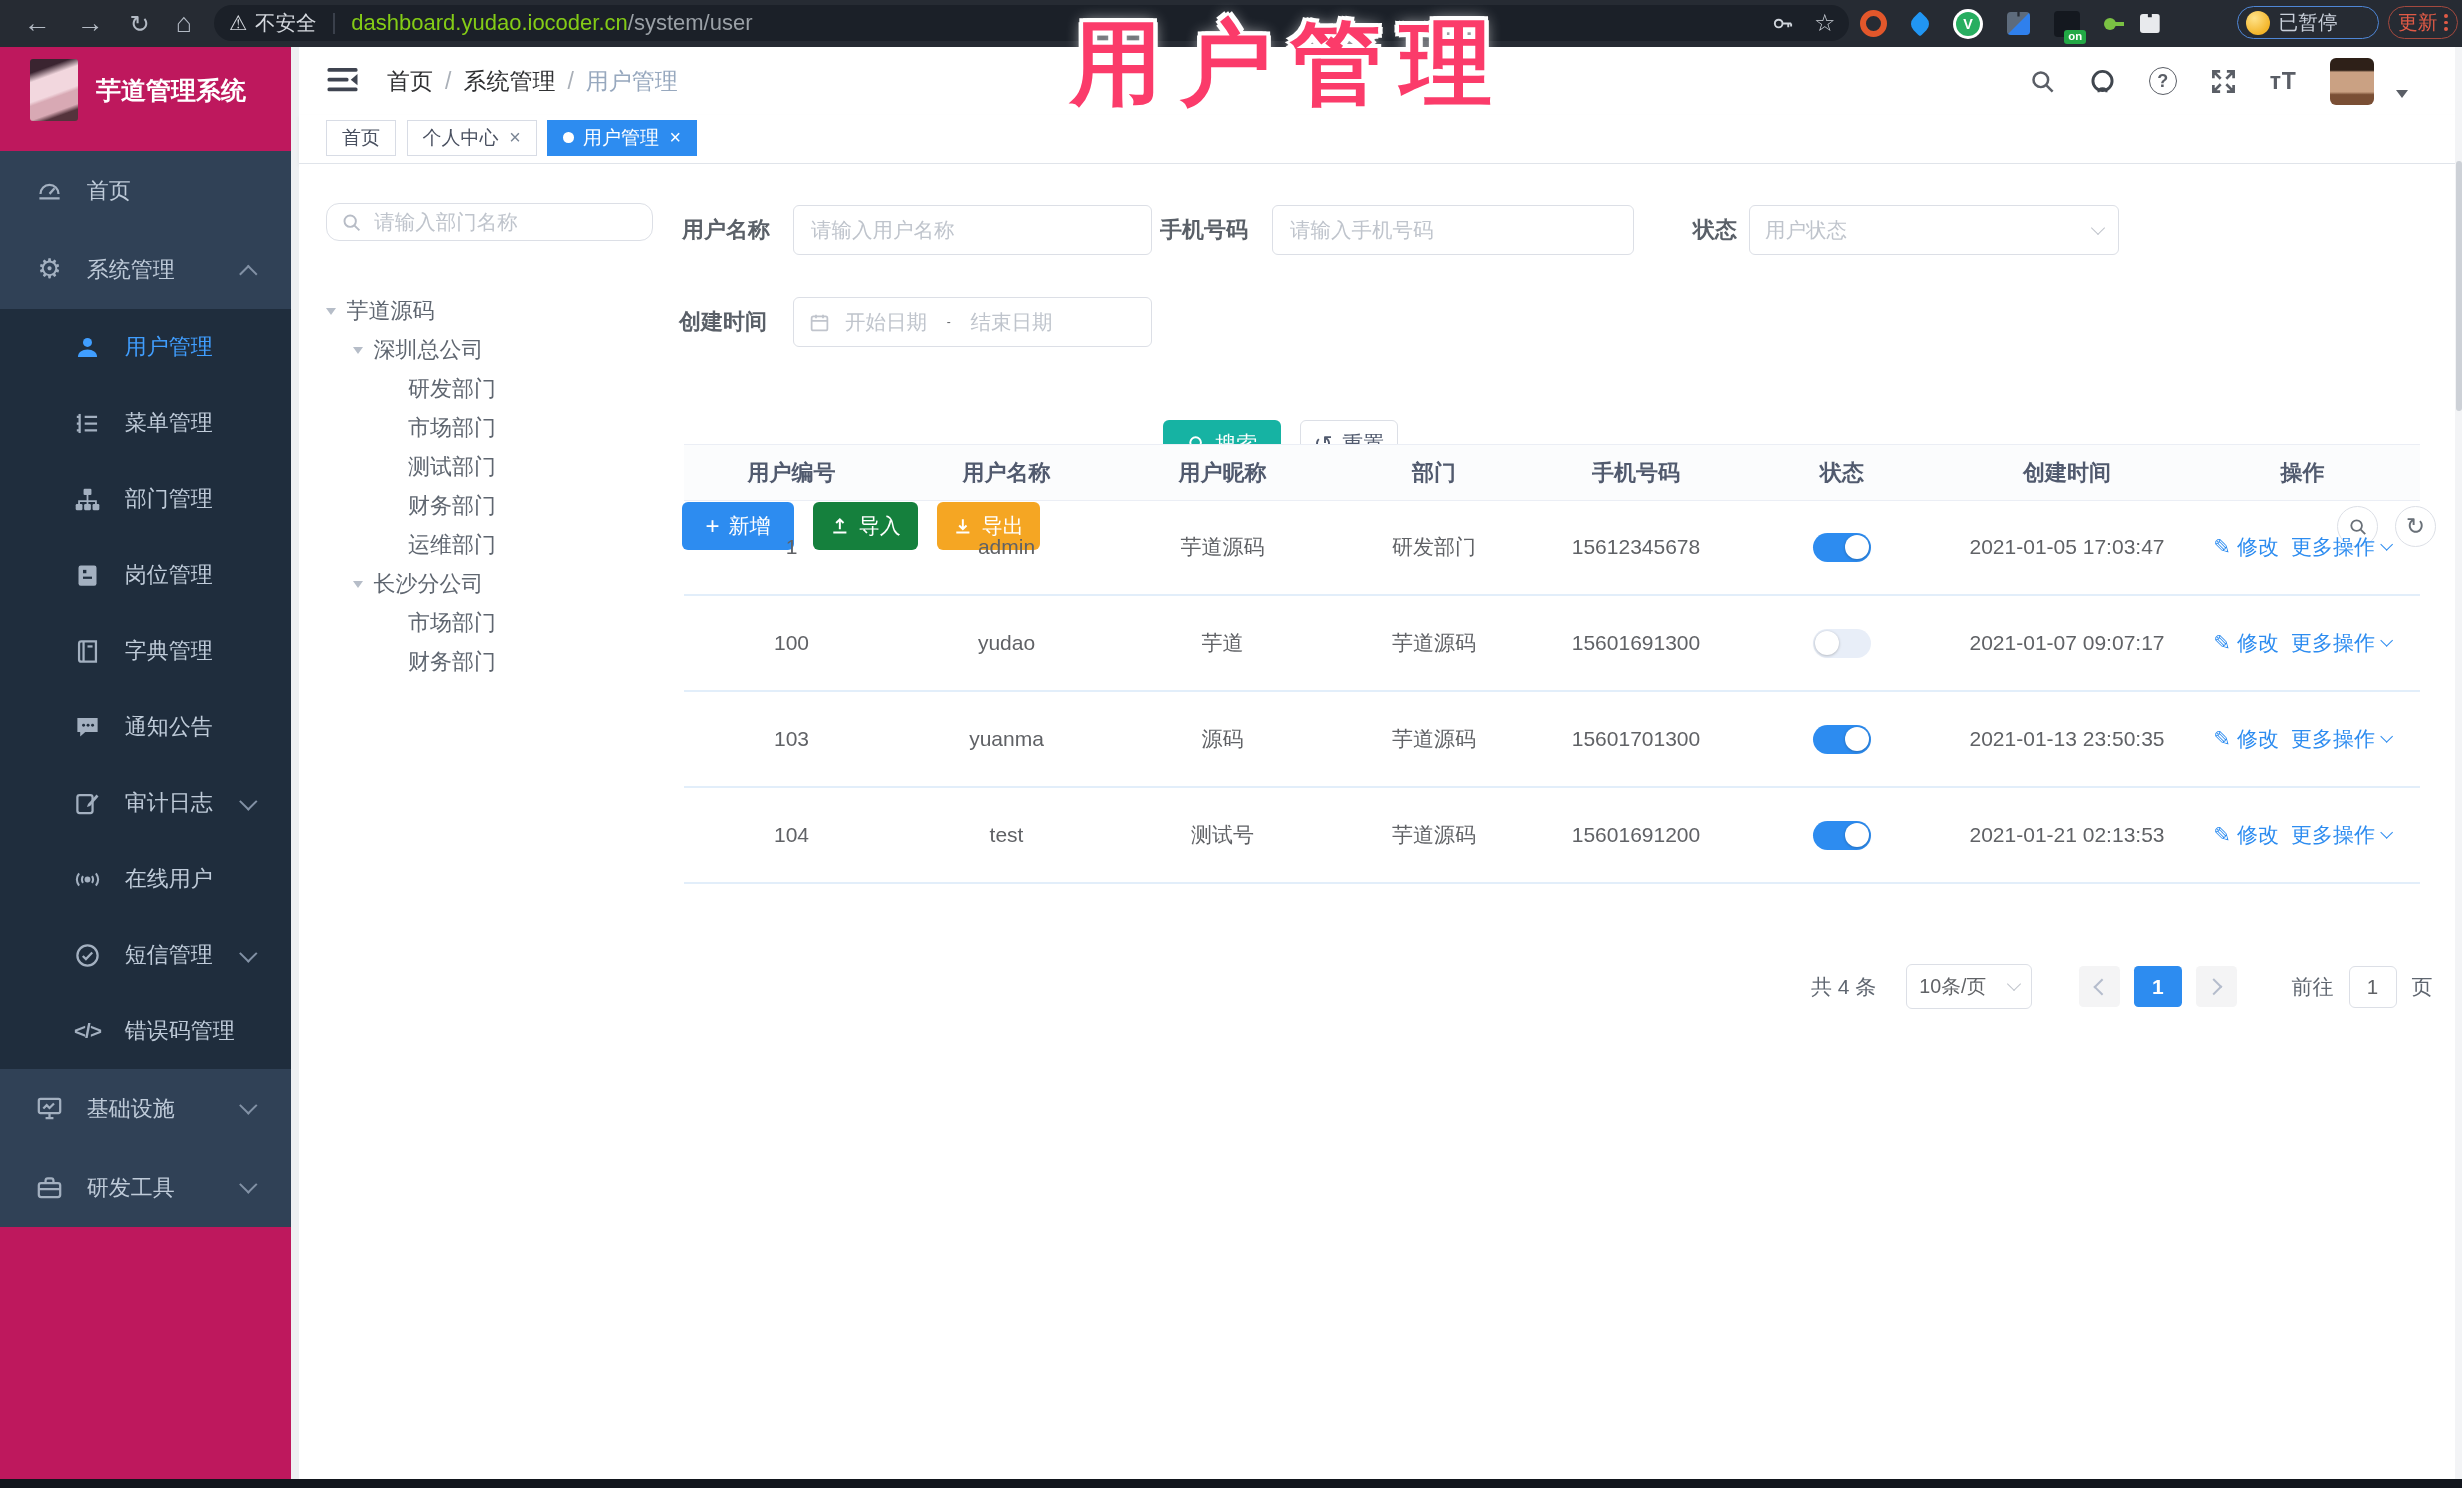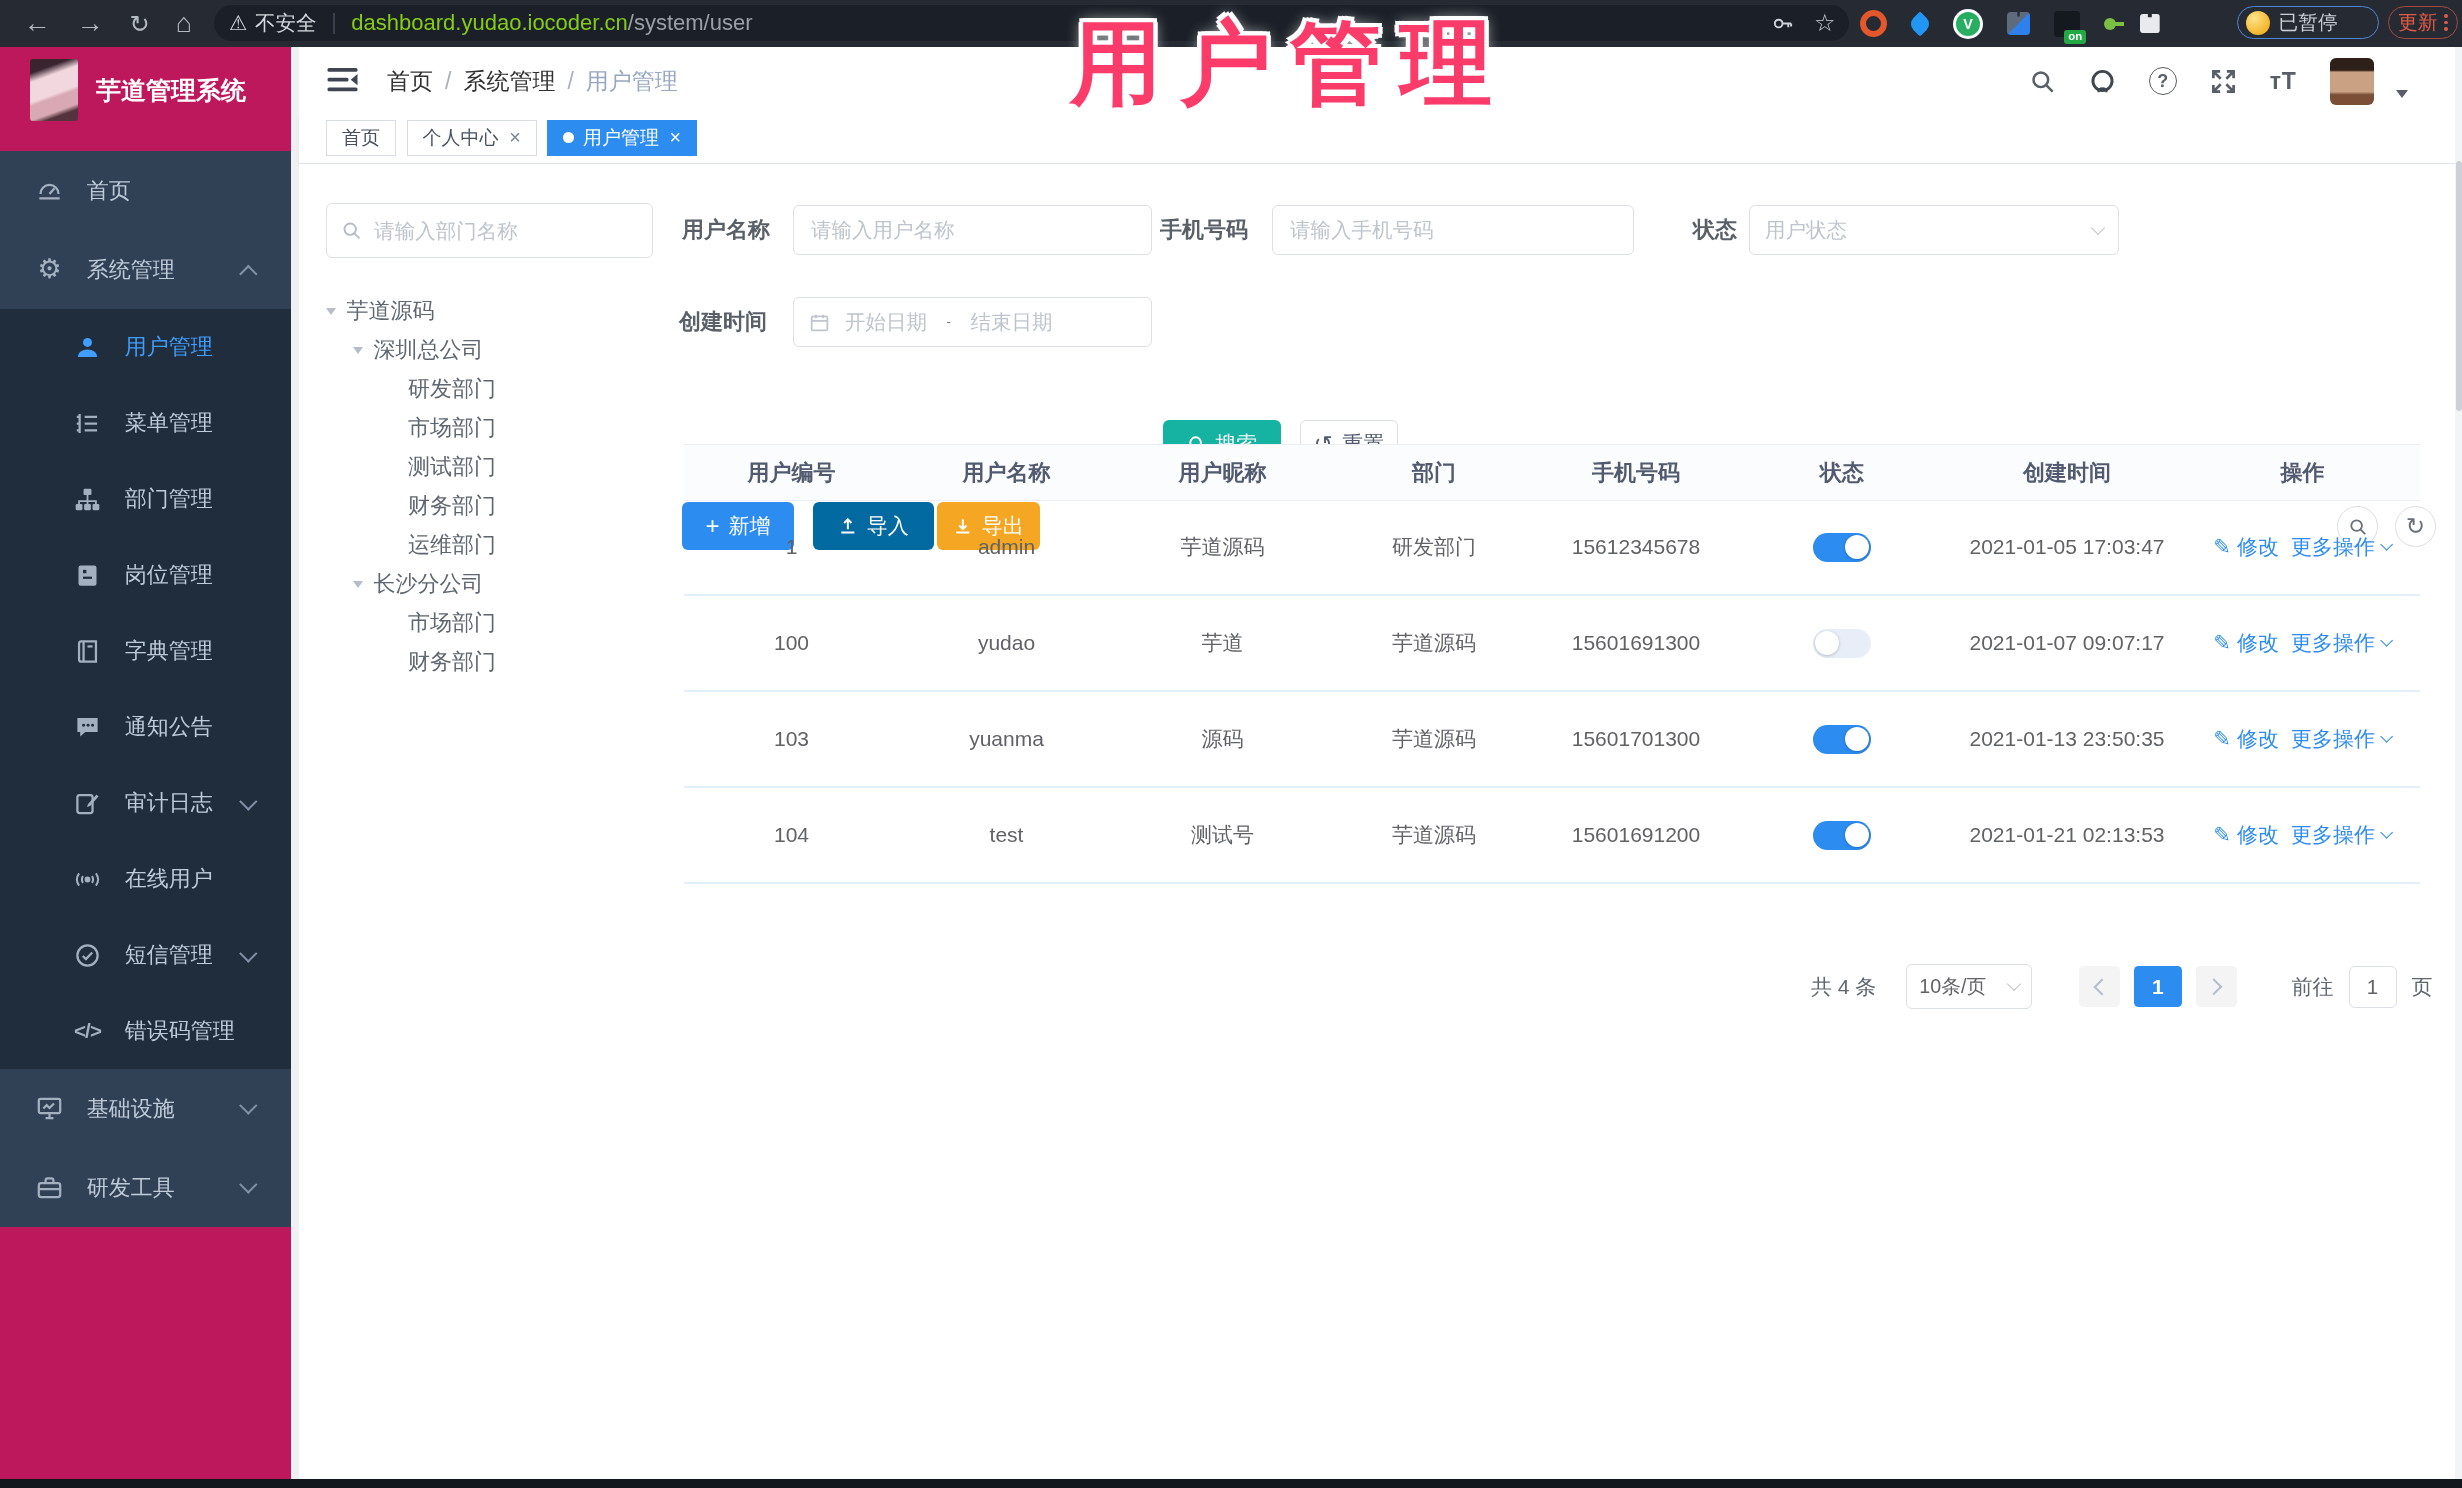--- a/index.html
+++ b/index.html
@@ -91,21 +91,21 @@
        padding:0 15px;cursor:pointer;box-sizing:border-box}
   .tag .dot{width:10.6px;height:10.6px;border-radius:50%;background:#fff;margin-right:9px}
   .tag .x{margin-left:10.6px;font-size:19.7px;color:#7a8594}
   .tag.active{background:#2d8cf0;border-color:#2d8cf0;color:#fff}
   .tag.active .x{color:#fff}
 
   
   #content{position:absolute;left:299px;top:164px;width:2156px;height:1315px;background:#fff}
 
   
-  #dept-search{position:absolute;left:27px;top:39px;width:327px;height:55px;border:1.5px solid #dcdfe6;border-radius:6px;
+  #dept-search{position:absolute;left:27px;top:39px;width:327px;height:38px;border:1.5px solid #dcdfe6;border-radius:13px;
       display:flex;align-items:center;padding:0 13.6px;box-sizing:border-box;gap:10.6px;color:#b7bcc6}
   #dept-search input{border:none;outline:none;font-size:20.5px;color:#606266;width:258px;font-family:inherit}
   #dept-search input::placeholder{color:#bfc4cc}
   #dept-tree{position:absolute;left:27px;top:127px;width:333px}
   .tree-row{height:39px;display:flex;align-items:center;font-size:22px;color:#5f6670;cursor:pointer}
   .tree-row .tcaret{width:0;height:0;border-top:7.6px solid #b6bdc8;border-left:5.3px solid transparent;
       border-right:5.3px solid transparent;margin-right:10.6px;margin-top:1.5px}
 
   
   .flabel{position:absolute;font-size:22px;font-weight:bold;color:#5a6068;line-height:50px;height:50px}
@@ -119,21 +119,21 @@
   #date-range .dash{color:#606266;margin:0 19.7px}
   #date-range .cal{color:#c0c4cc;margin-right:15px}
   .btn{position:absolute;height:48px;border-radius:6px;display:flex;align-items:center;justify-content:center;
        font-size:21px;cursor:pointer;box-sizing:border-box;gap:9px}
   #search-btn{left:864px;top:256px;width:118px;background:#16b3a3;color:#fff}
   #reset-btn{left:1001px;top:256px;width:98px;background:#fff;border:1.5px solid #dcdfe6;color:#515a6e}
   .uref{font-size:23px;line-height:1}
 
   
   #add-btn{left:383px;top:338px;width:112px;background:#2d8cf0;color:#fff}
-  #import-btn{left:514px;top:338px;width:121px;background:#0369a1;color:#fff}
+  #import-btn{left:514px;top:338px;width:105px;background:#15803d;color:#fff}
   #export-btn{left:638px;top:338px;width:103px;background:#f5a623;color:#fff}
   .circle-btn{position:absolute;width:41px;height:41px;border:1.5px solid #dcdfe6;border-radius:50%;box-sizing:border-box;
       display:flex;align-items:center;justify-content:center;color:#697078;cursor:pointer;background:#fff}
   #hide-search-btn{left:2038px;top:342px}
   #refresh-btn{left:2096px;top:342px;font-size:23px}
   #thead{position:absolute;left:385px;top:280px;width:1736px;height:55px;background:#fbfcfd;
       border-top:1.5px solid #ebeef5;border-bottom:1.5px solid #ebeef5;display:flex;align-items:center}
   .th{font-size:22px;font-weight:bold;color:#515a6e;text-align:center}
   #tbody{position:absolute;left:385px;top:336px;width:1736px}
   .tr{height:94px;display:flex;align-items:center;border-bottom:2.3px solid #e2eefa}

